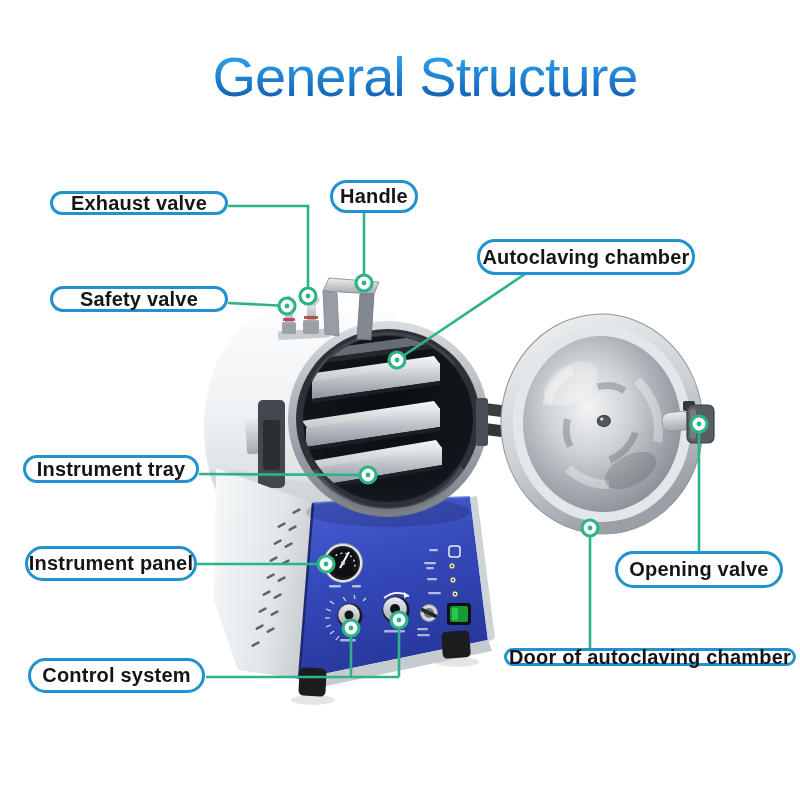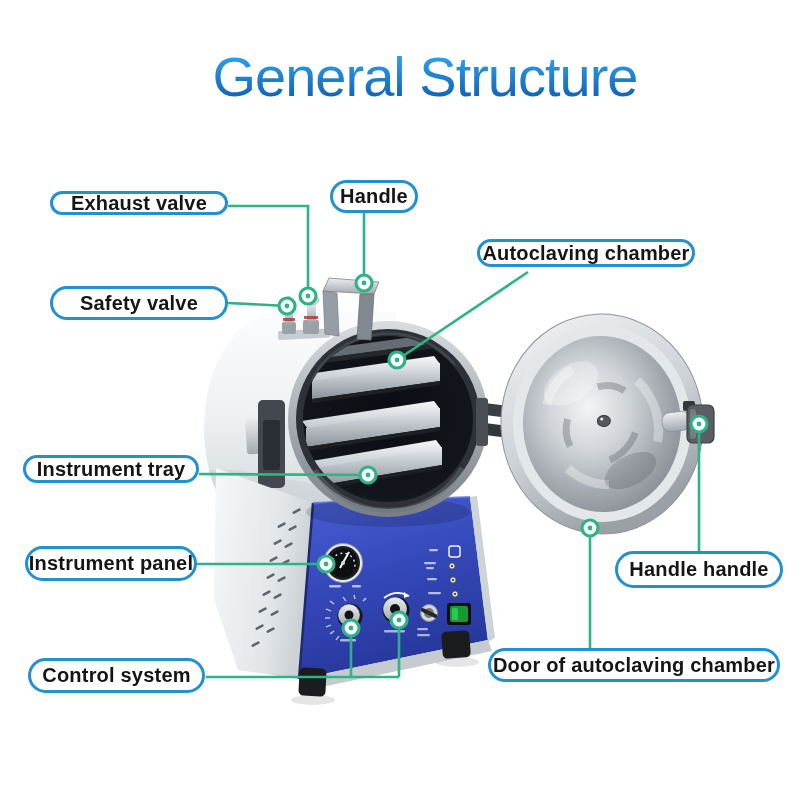--- a/index.html
+++ b/index.html
@@ -348,21 +348,21 @@
           <circle cx="699" cy="424" r="8" fill="#fff" stroke="var(--line-green)" stroke-width="3.2"></circle>
           <circle cx="699" cy="424" r="2.4" fill="var(--line-green)"></circle>
         </g>
     </g>
   </svg>
 
   <div class="title">General Structure</div>
 
   <div class="pill" style="left:50px;top:191px;width:178px;height:24px">Exhaust valve</div>
   <div class="pill" style="left:330px;top:180px;width:88px;height:33px">Handle</div>
-  <div class="pill" style="left:50px;top:286px;width:178px;height:34px">Safety valve</div>
-  <div class="pill" style="left:477px;top:239px;width:218px;height:28px">Autoclaving chamber</div>
+  <div class="pill" style="left:50px;top:286px;width:178px;height:26px">Safety valve</div>
+  <div class="pill" style="left:477px;top:239px;width:218px;height:36px">Autoclaving chamber</div>
   <div class="pill" style="left:23px;top:455px;width:176px;height:28px">Instrument tray</div>
   <div class="pill" style="left:28px;top:658px;width:177px;height:35px">Control system</div>
   <div class="pill" style="left:25px;top:546px;width:172px;height:35px">Instrument panel</div>
-  <div class="pill" style="left:615px;top:551px;width:168px;height:37px">Handle handle</div>
-  <div class="pill" style="left:488px;top:648px;width:292px;height:34px">Door of autoclaving chamber</div>
+  <div class="pill" style="left:615px;top:551px;width:168px;height:37px">Opening valve</div>
+  <div class="pill" style="left:504px;top:648px;width:292px;height:18px">Door of autoclaving chamber</div>
 
 </div>
 
 </body></html>

